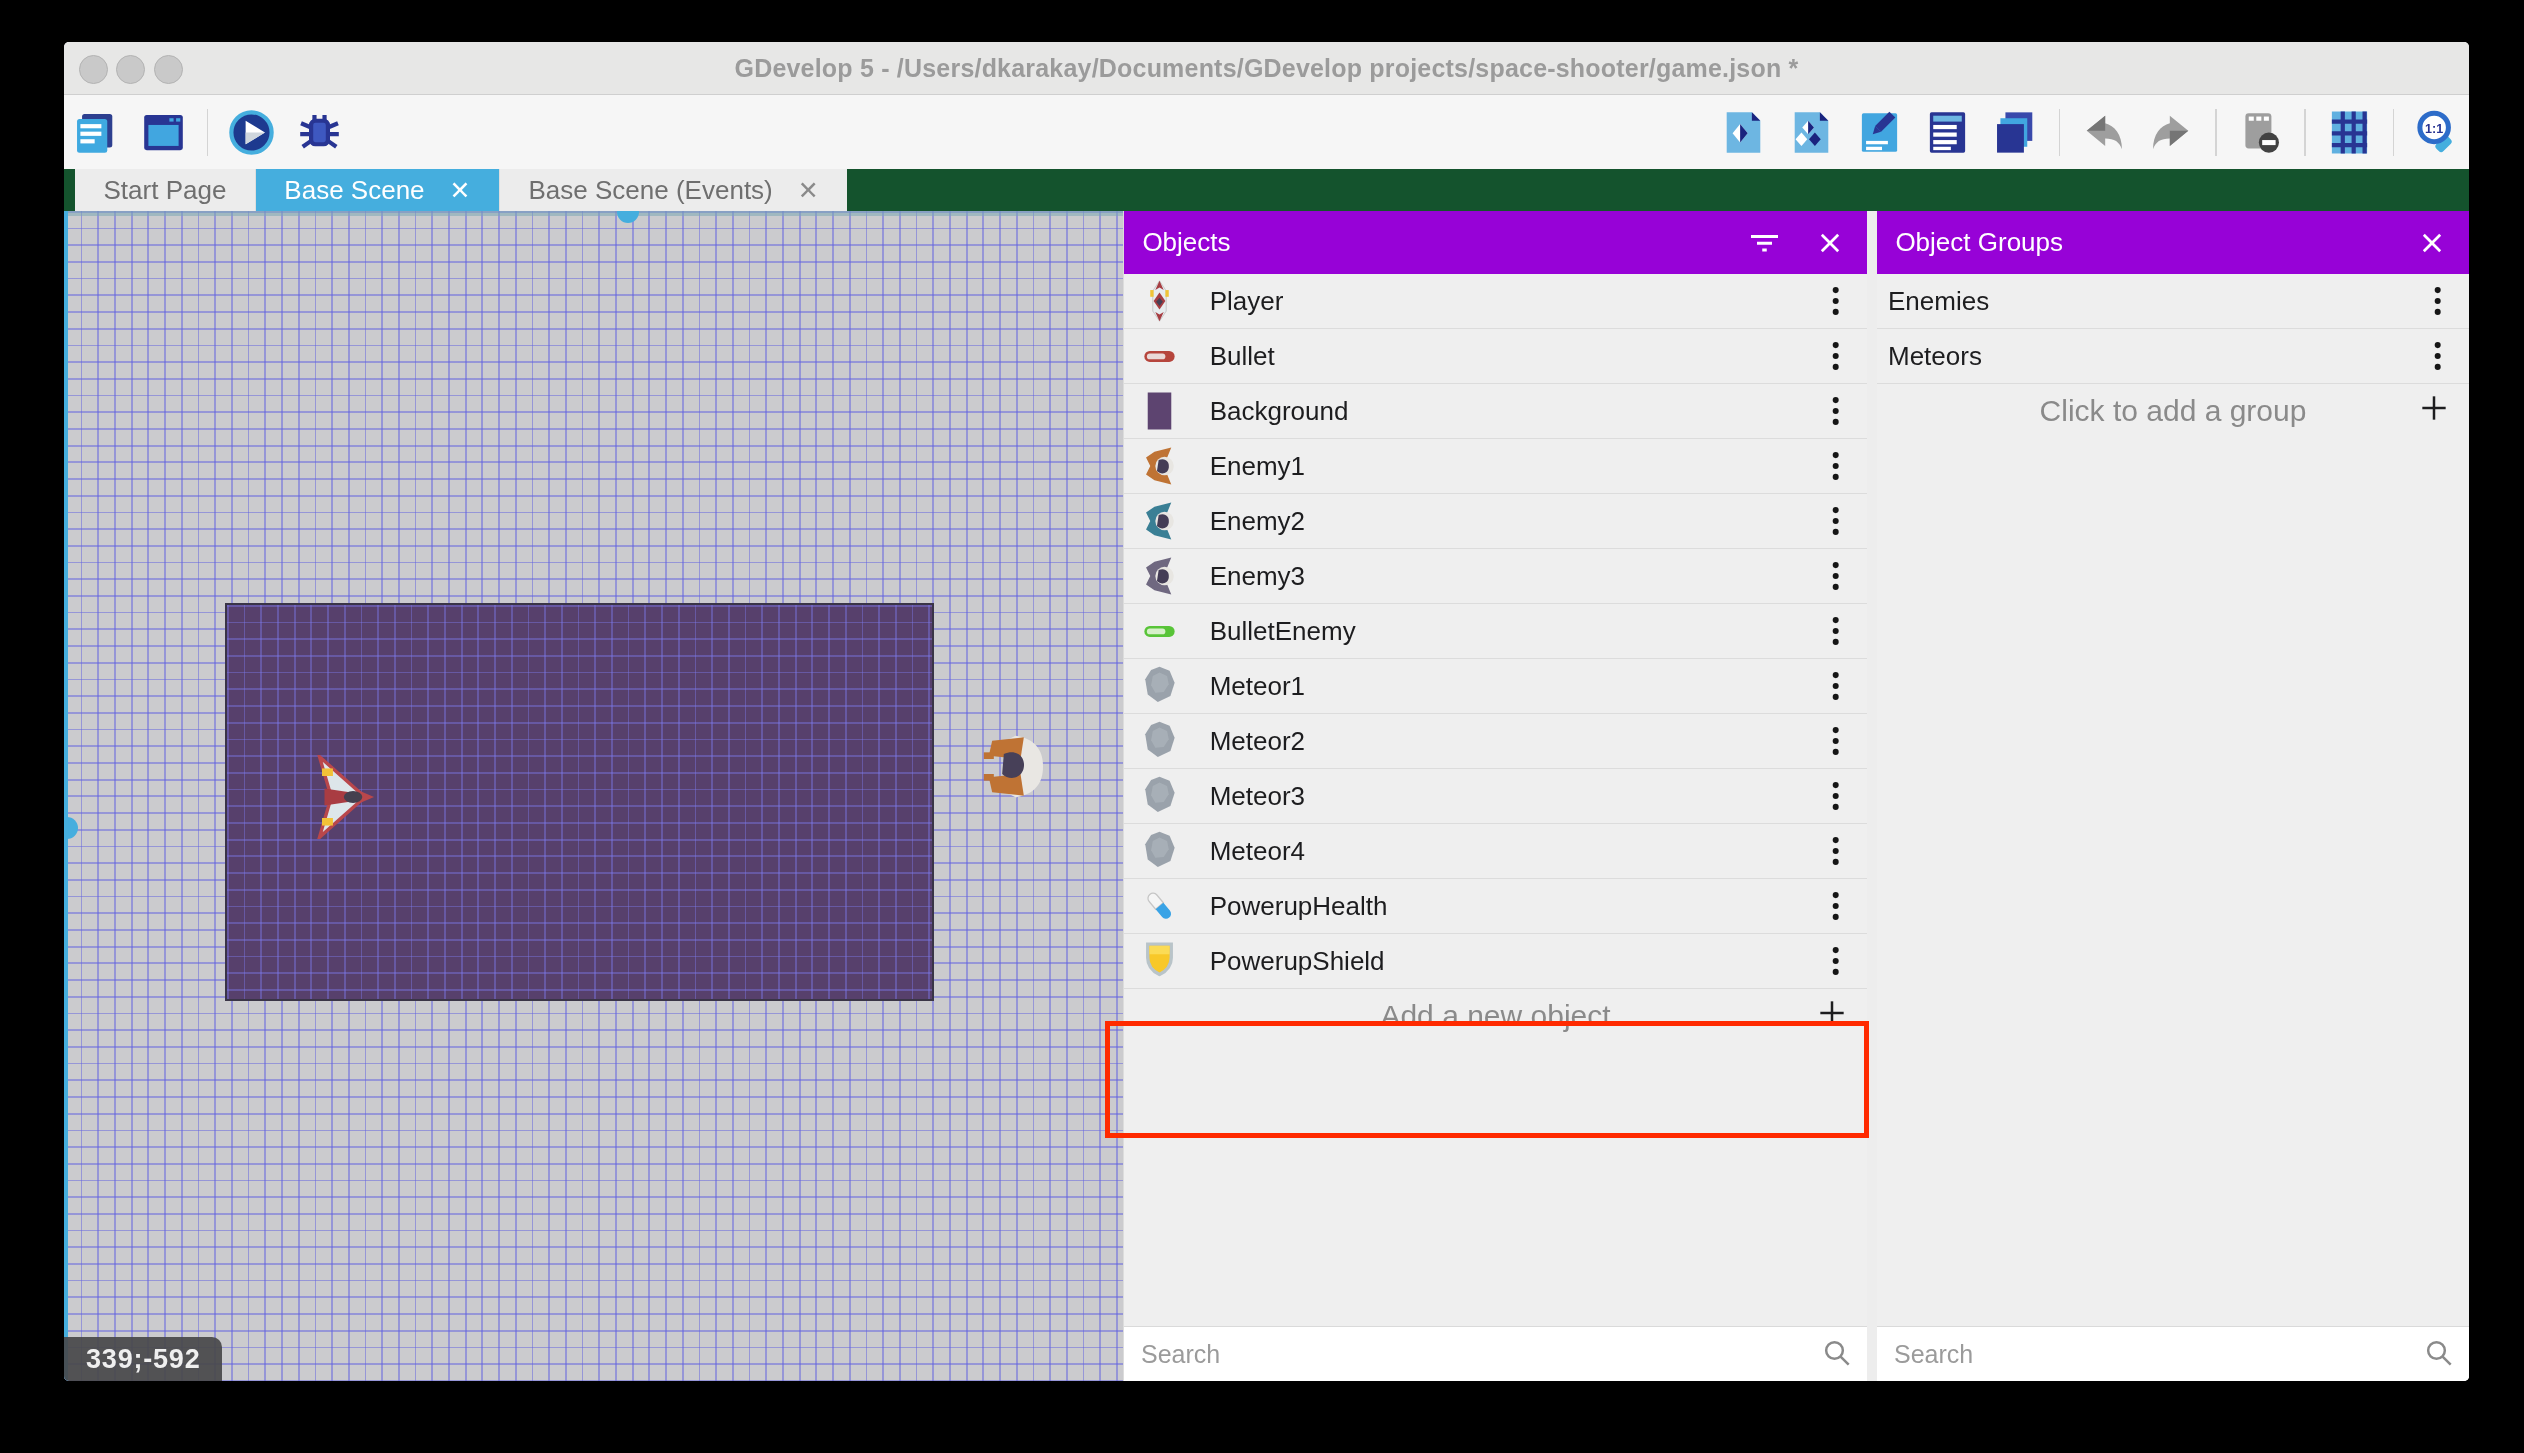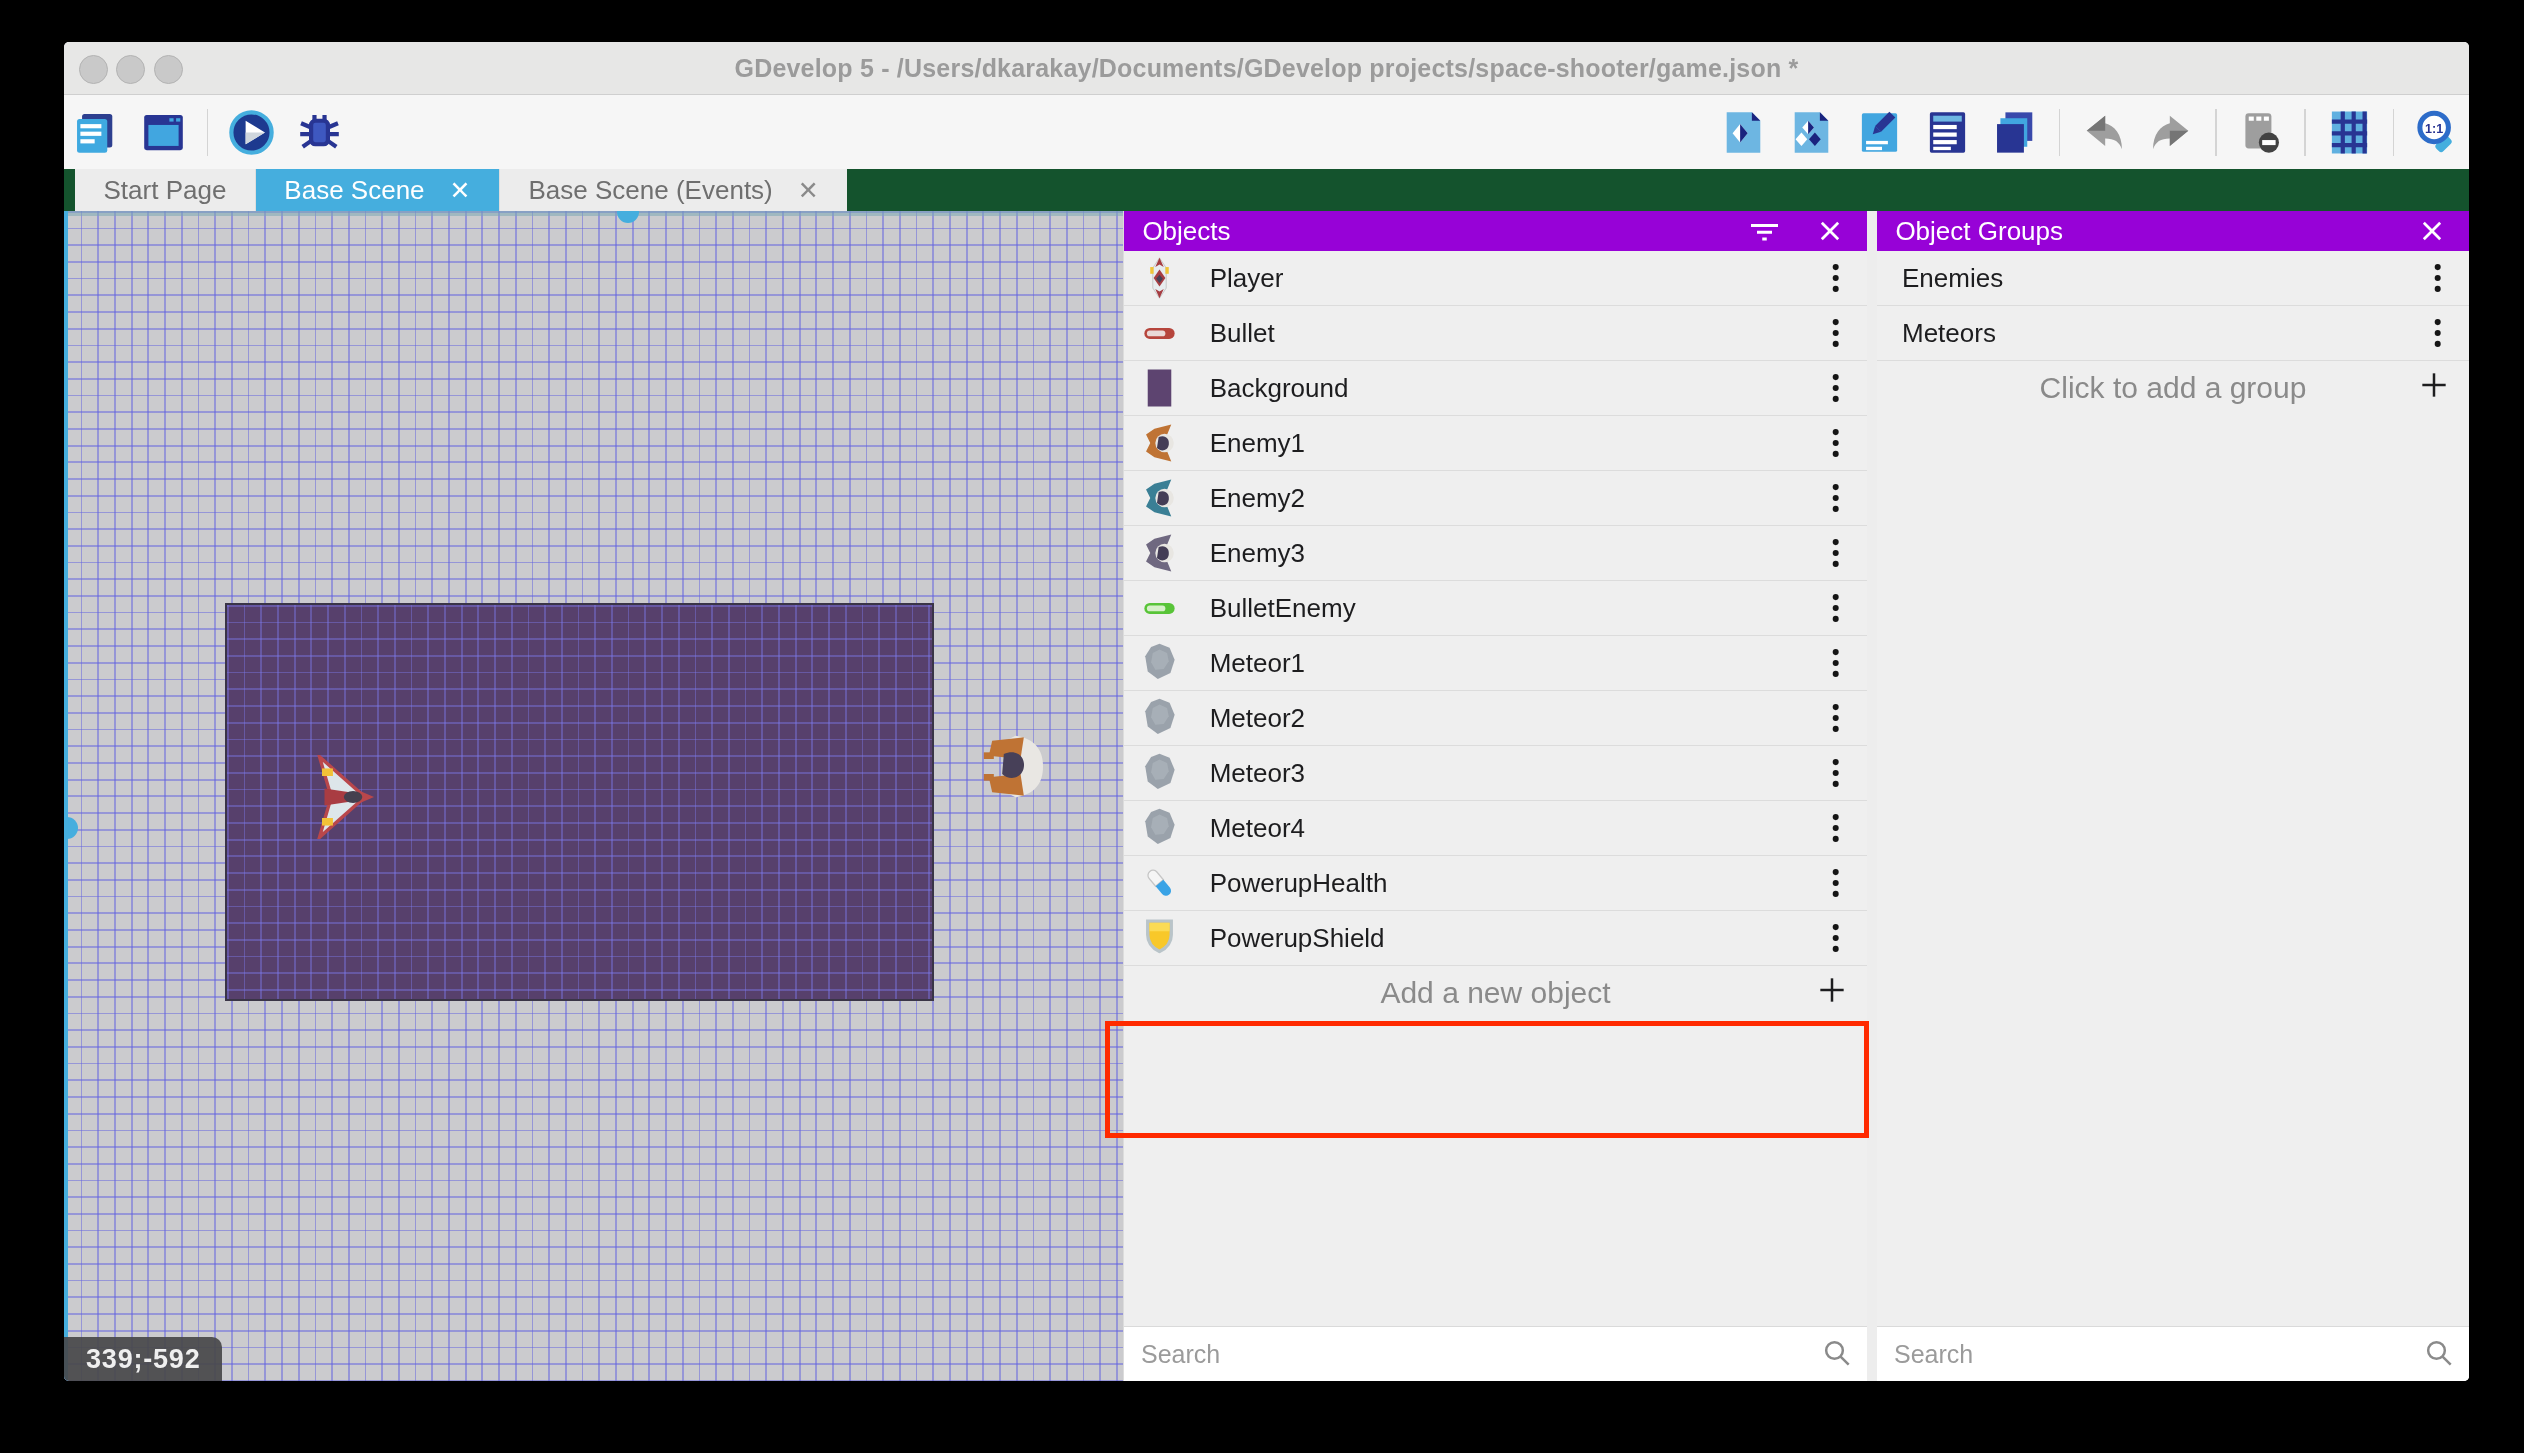--- a/index.html
+++ b/index.html
@@ -51,33 +51,33 @@
         repeating-linear-gradient(to bottom, rgba(125,122,238,.42) 0 1.7px, transparent 1.7px 16.7px);}
   .sprite{position:absolute;}
   .coord-badge{position:absolute;left:0;bottom:0;height:44px;padding:0 22px;
       background:rgba(72,72,74,.92);color:#efefef;font-size:27px;font-weight:700;
       display:flex;align-items:center;border-radius:0 10px 0 0;letter-spacing:0.8px;}
   
   .panel-gap{width:10px;flex:none;background:#ededed;}
   .panel{display:flex;flex-direction:column;min-height:0;background:#efefef;}
   .panel.objects{width:743px;flex:none;border-left:0.8px solid #dcdcdc;}
   .panel.groups{flex:1;}
-  .panel-header{height:40px;background:#9702d7;color:#fff;display:flex;align-items:center;
+  .panel-header{height:63px;background:#9702d7;color:#fff;display:flex;align-items:center;
       padding:0 18.4px;font-size:26px;font-weight:500;flex:none;}
   .panel-header .spacer{flex:1;}
   .ph-btn{background:none;border:none;padding:0;margin-left:28.5px;cursor:pointer;
       display:flex;align-items:center;justify-content:center;width:37px;height:37px;}
   .list{flex:none;}
   .row{height:54px;display:flex;align-items:center;border-bottom:1.7px solid #dcdcdc;
       position:relative;background:#efefef;cursor:pointer;}
   .row .obj-icon{width:37px;height:44px;margin-left:16.7px;flex:none;display:flex;
       align-items:center;justify-content:center;}
   .row .obj-icon svg{width:37px;height:44px;}
   .row .label{margin-left:32px;font-size:26px;color:#1d1d1f;}
-  .groups .row .label{margin-left:25px;}
+  .groups .row .label{margin-left:11px;}
   .kebab{position:absolute;right:18.4px;top:0;height:100%;display:flex;align-items:center;
       background:none;border:none;cursor:pointer;}
   .add-row{height:54px;display:flex;align-items:center;justify-content:center;position:relative;
       color:#8a8a8a;font-size:30px;cursor:pointer;flex:none;}
   .add-row .plus{position:absolute;right:20px;color:#1d1d1f;}
   .plus svg{width:30px;height:30px;}
   .panel-fill{flex:1;}
   .searchbar{height:54px;background:#fff;border-top:1.7px solid #dadada;display:flex;
       align-items:center;padding:0 15px;flex:none;gap:9px;}
   .searchbar input{flex:1;border:none;outline:none;font-size:25px;color:#333;

